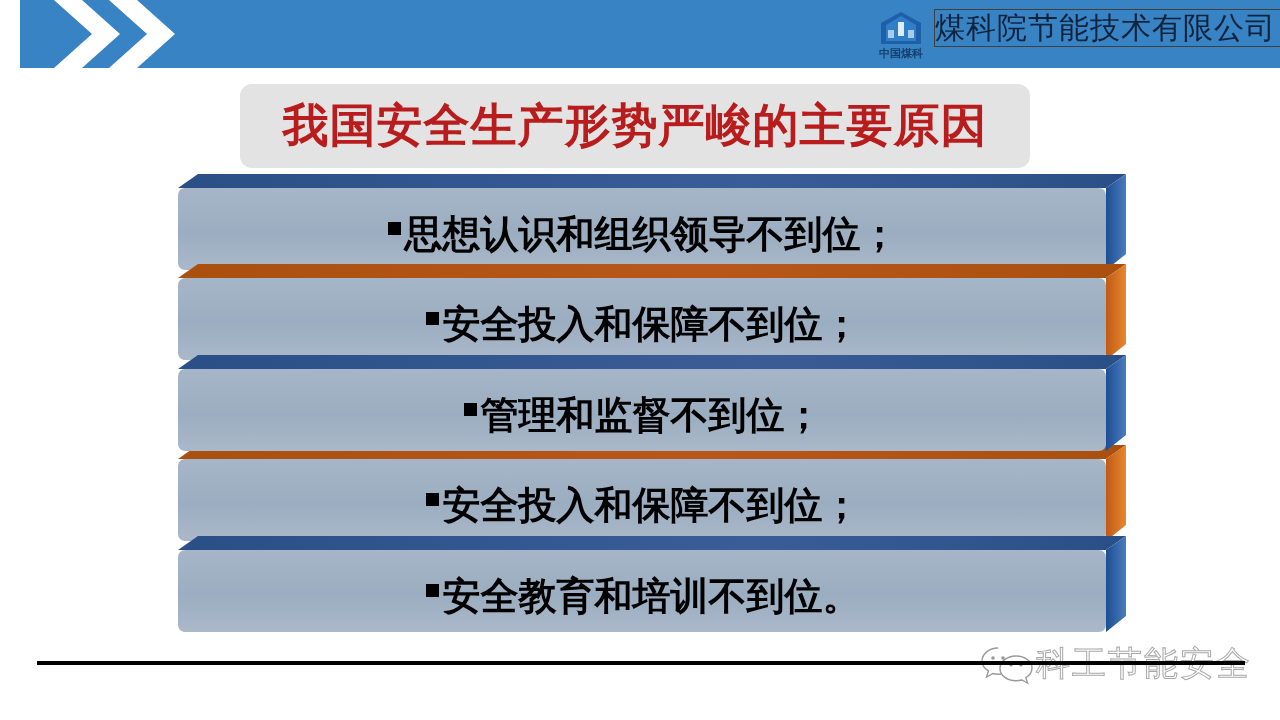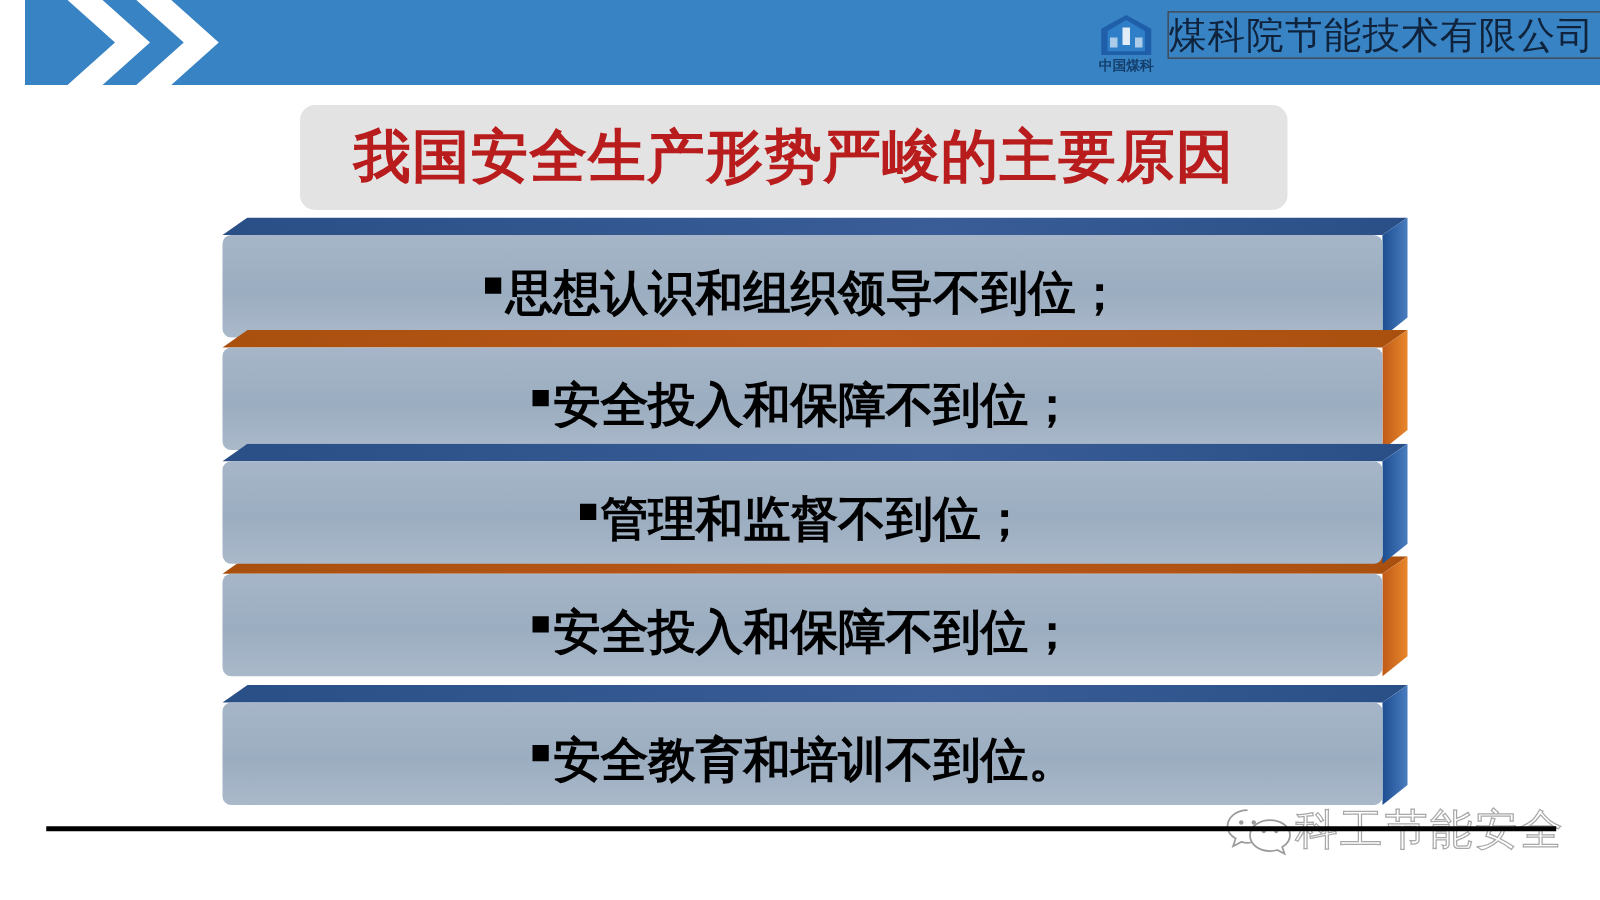--- a/index.html
+++ b/index.html
@@ -336,21 +336,21 @@
         <polygon points="10,14 938,14 958,0 30,0" fill="url(#topb3)"></polygon>
         <polygon points="938,14 958,0 958,80 938,96" fill="url(#sideb3)"></polygon>
         <rect x="10" y="14" width="928" height="82" rx="7" fill="url(#body3)"></rect>
       </svg>
       <div class="bar-label">
         <span class="bar-bullet"></span>
           <span>管理和监督不到位；</span>
       </div>
     </div>
 
-    <div class="bar" style="top:550px;margin-top:12px;">
+    <div class="bar" style="top:550px;">
       <svg class="bar-svg" width="960" height="110" viewBox="0 0 960 110">
         <defs>
           <linearGradient id="body5" x1="0" y1="0" x2="0" y2="1">
             <stop offset="0%" stop-color="#a6b6c8"></stop>
             <stop offset="55%" stop-color="#9badc0"></stop>
             <stop offset="100%" stop-color="#aab9ca"></stop>
           </linearGradient>
           <linearGradient id="topb5" x1="0" y1="0" x2="1" y2="0">
             <stop offset="0%" stop-color="#2a4f86"></stop>
             <stop offset="60%" stop-color="#3a5d97"></stop>

